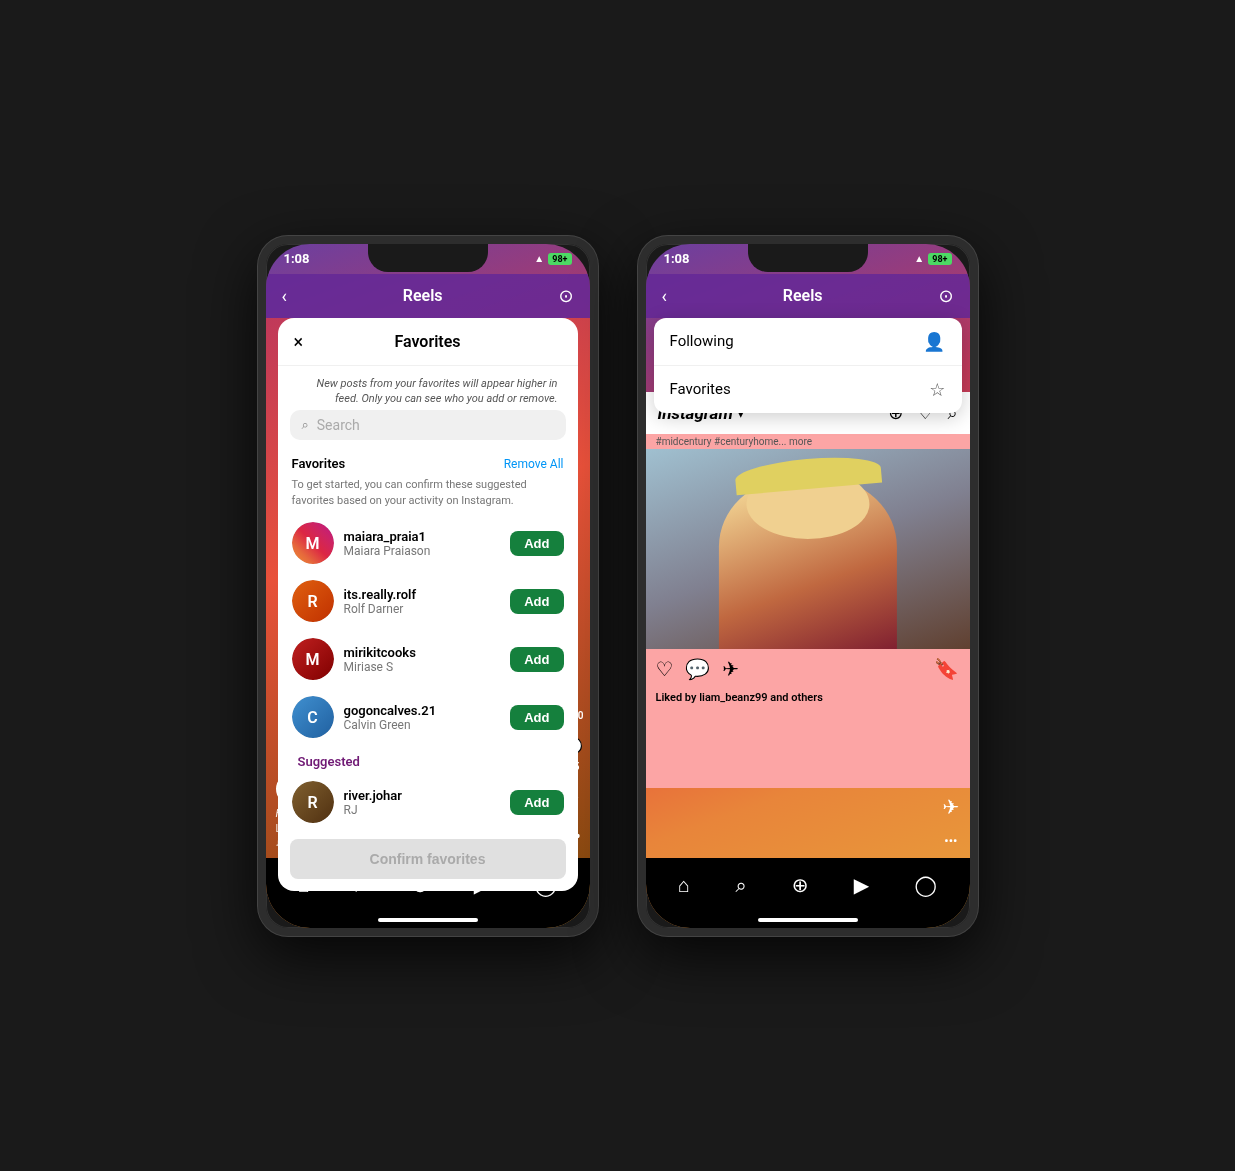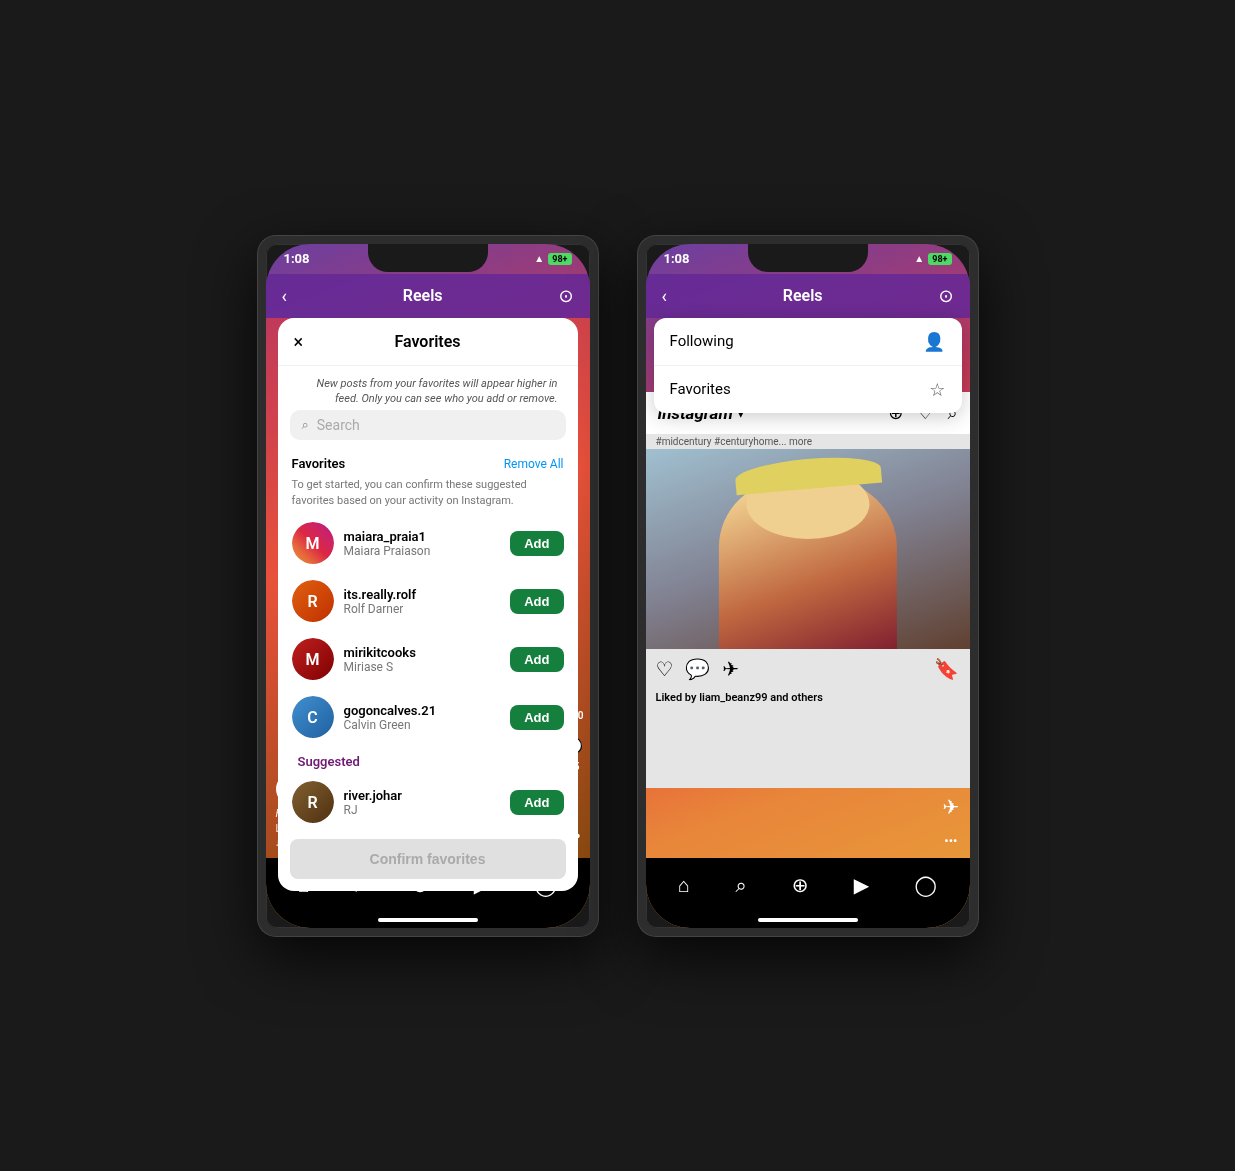--- a/index.html
+++ b/index.html
@@ -17,21 +17,21 @@
     .phone-wrapper {
       display: flex;
       gap: 40px;
       align-items: center;
     }
 
     .phone {
       width: 340px;
       height: 700px;
       background: #1a1a1a;
-      border-radius: 18px;
+      border-radius: 30px;
       border: 8px solid #2d2d2d;
       position: relative;
       overflow: hidden;
       box-shadow: 0 0 0 1px #444, inset 0 0 0 1px #333, 0 20px 60px rgba(0,0,0,0.8);
     }
 
     .phone-inner {
       width: 100%;
       height: 100%;
       border-radius: 44px;
@@ -462,21 +462,21 @@
       font-size: 18px;
     }
 
     
     .feed-preview {
       position: absolute;
       top: 74px;
       left: 0;
       right: 0;
       bottom: 70px;
-      background: #e5e5e5;
+      background: #fca5a5;
       z-index: 40;
     }
 
     .feed-header {
       display: flex;
       align-items: center;
       justify-content: space-between;
       padding: 10px 12px;
       background: white;
     }

